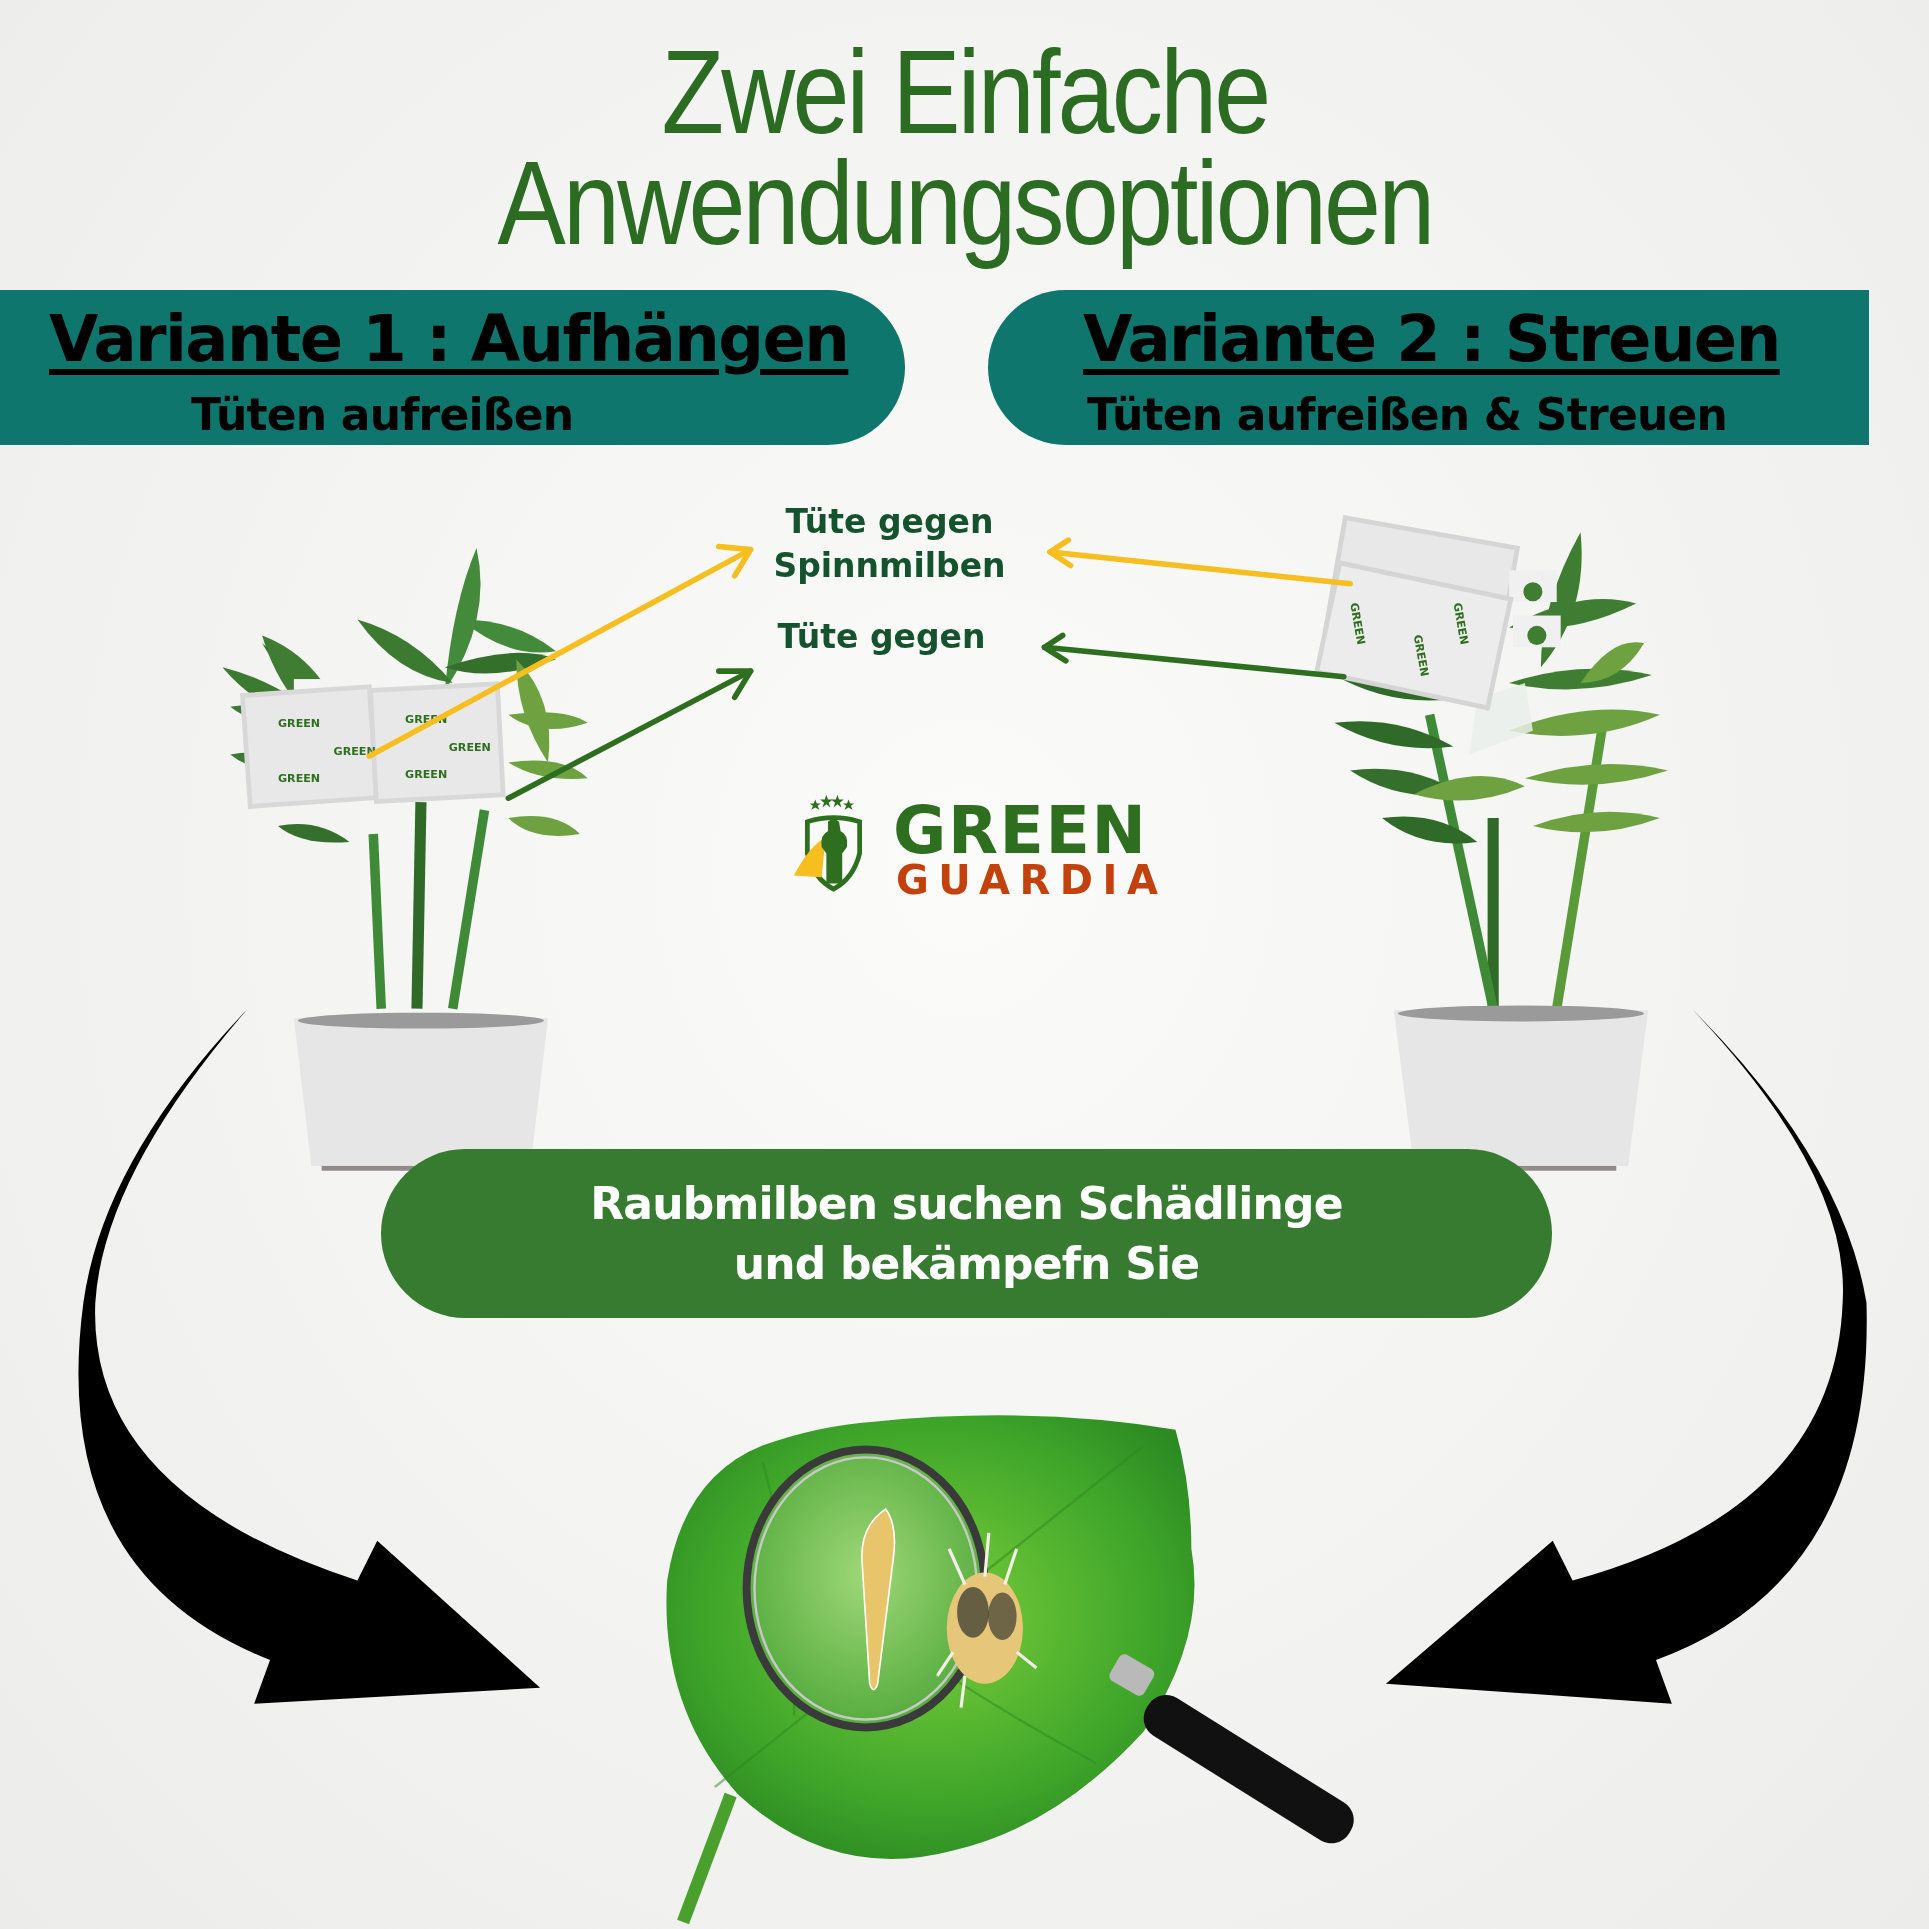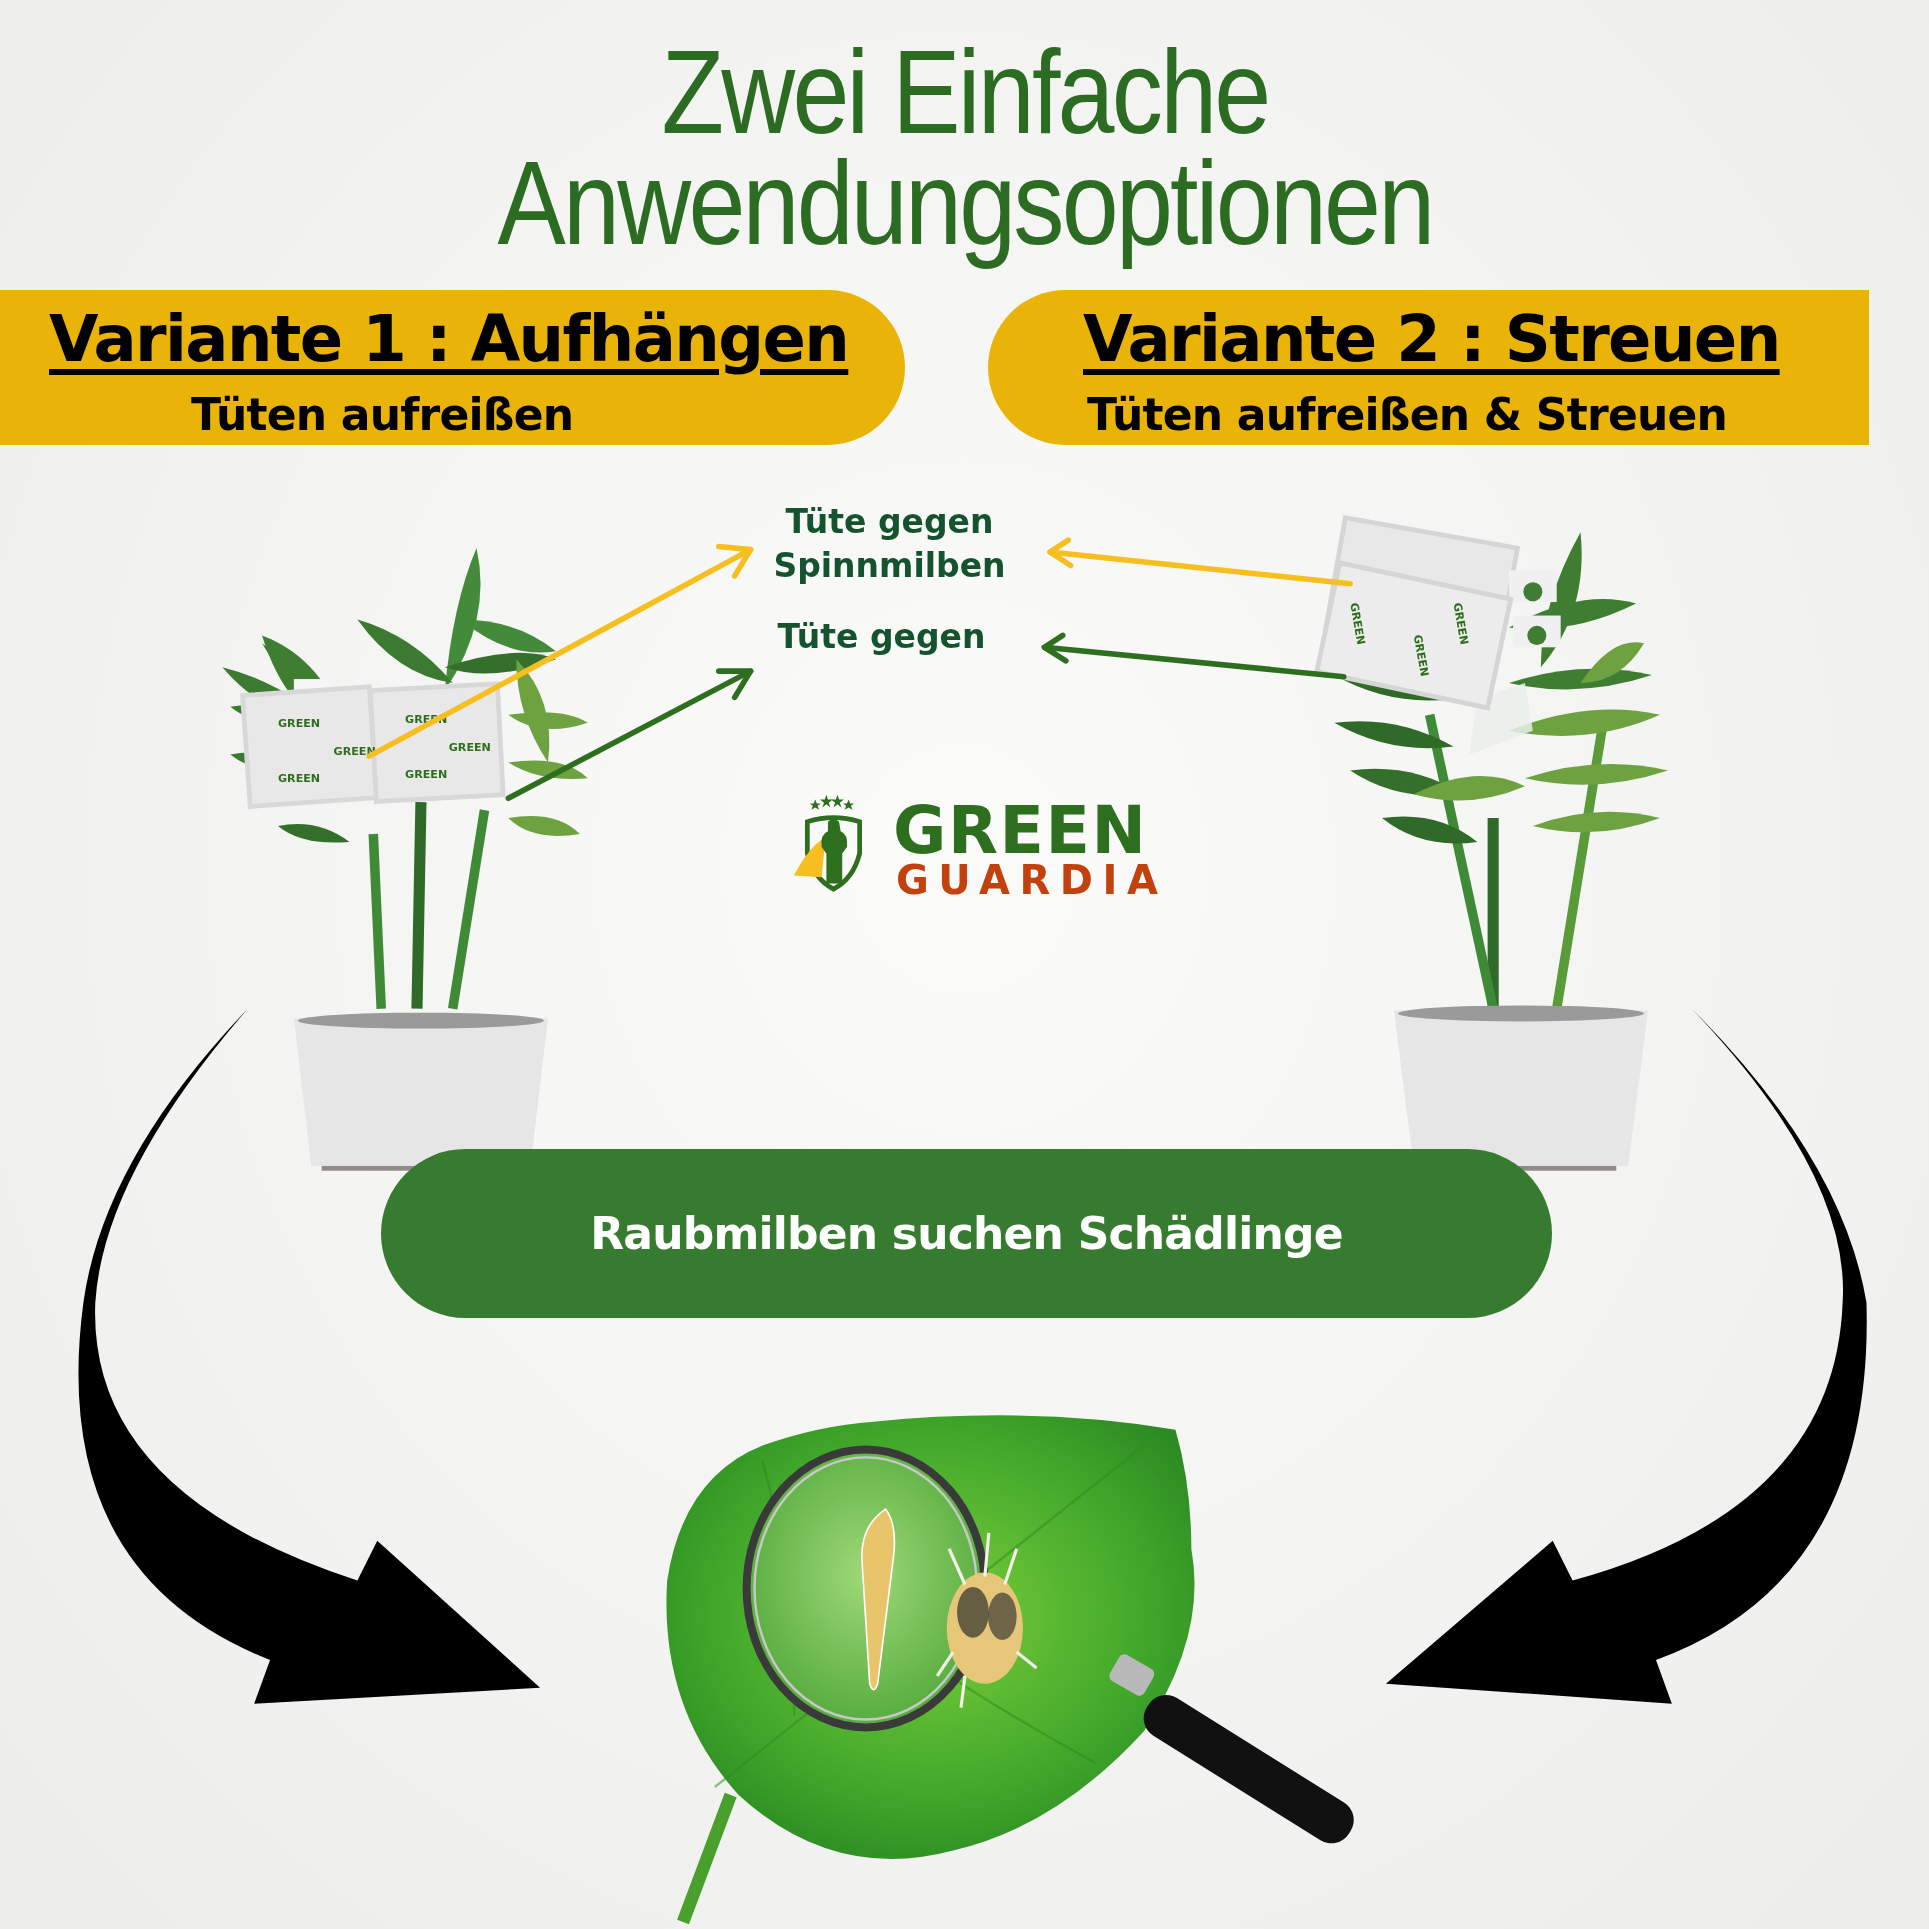--- a/index.html
+++ b/index.html
@@ -4,21 +4,21 @@
 <style>
   html,body{margin:0;padding:0;}
   body{width:1930px;height:1930px;overflow:hidden;position:relative;
        background:radial-gradient(ellipse at 50% 45%, #fbfbfa 0%, #f3f3f1 55%, #ececea 100%);
        font-family:"Liberation Sans","DejaVu Sans",sans-serif;}
   .abs{position:absolute;}
   .title{left:0;width:1930px;text-align:center;color:#2b6c22;font-family:"Liberation Sans",sans-serif;
          font-weight:400;letter-spacing:-3.2px;transform:scaleX(0.86);transform-origin:center;}
   .t1{top:32px;font-size:119px;line-height:119px;}
   .t2{top:143px;font-size:119px;line-height:119px;}
-  .banner{top:290px;height:155px;background:#eab308;color:#000;}
+  .banner{top:290px;height:155px;background:#0f766e;color:#000;}
   .banner.left{left:0;width:905px;border-radius:0 78px 78px 0;}
   .banner.right{left:988px;width:881px;border-radius:78px 0 0 78px;text-align:right;}
   .bhead{position:absolute;font-family:"DejaVu Sans",sans-serif;font-weight:700;font-size:64px;line-height:71px;
          text-decoration:underline;text-decoration-thickness:6.4px;text-underline-offset:8px;letter-spacing:-1.6px;white-space:nowrap;}
   .bsub{position:absolute;font-family:"DejaVu Sans",sans-serif;font-weight:700;font-size:44px;line-height:51px;white-space:nowrap;letter-spacing:-0.8px;}
   .banner.left .bhead{left:49px;top:14.3px;}
   .banner.left .bsub{left:191px;top:99px;}
   .banner.right .bhead{left:95px;top:14.3px;}
   .banner.right .bsub{left:99px;top:99px;}
   .label{font-family:"DejaVu Sans",sans-serif;font-weight:700;font-size:33px;line-height:44px;text-align:center;color:#14532d;width:349px;}
@@ -165,20 +165,21 @@
 
 <svg style="left:0;top:0;width:1930px;height:1930px;" viewBox="0 0 2430 2430">
   <path d="M312 1270 Q130 1480 120 1640 Q110 1880 450 1990 L475 1940 L680 2125 L320 2145 L340 2090 Q60 1980 105 1640 Q130 1460 312 1270 Z" fill="#000"></path>
 </svg>
 <svg style="left:0;top:0;width:1930px;height:1930px;" viewBox="0 0 2430 2430">
   <path d="M2130 1270 Q2330 1480 2320 1640 Q2310 1900 1980 1990 L1955 1940 L1745 2120 L2105 2145 L2085 2090 Q2360 1990 2350 1640 Q2320 1460 2130 1270 Z" fill="#000"></path>
 </svg>
 
 <div class="abs pill">
   <div>Raubmilben suchen Schädlinge</div>
+  <div>und bekämpefn Sie</div>
 </div>
 
 <svg style="left:0;top:0;width:1930px;height:1930px;" viewBox="0 0 2430 2430">
   <defs>
     <radialGradient id="leafg" cx="50%" cy="45%" r="60%">
       <stop offset="0%" stop-color="#7ccf3a"></stop>
       <stop offset="70%" stop-color="#3fa62a"></stop>
       <stop offset="100%" stop-color="#2c8a22"></stop>
     </radialGradient>
     <radialGradient id="lensg" cx="50%" cy="45%" r="60%">

